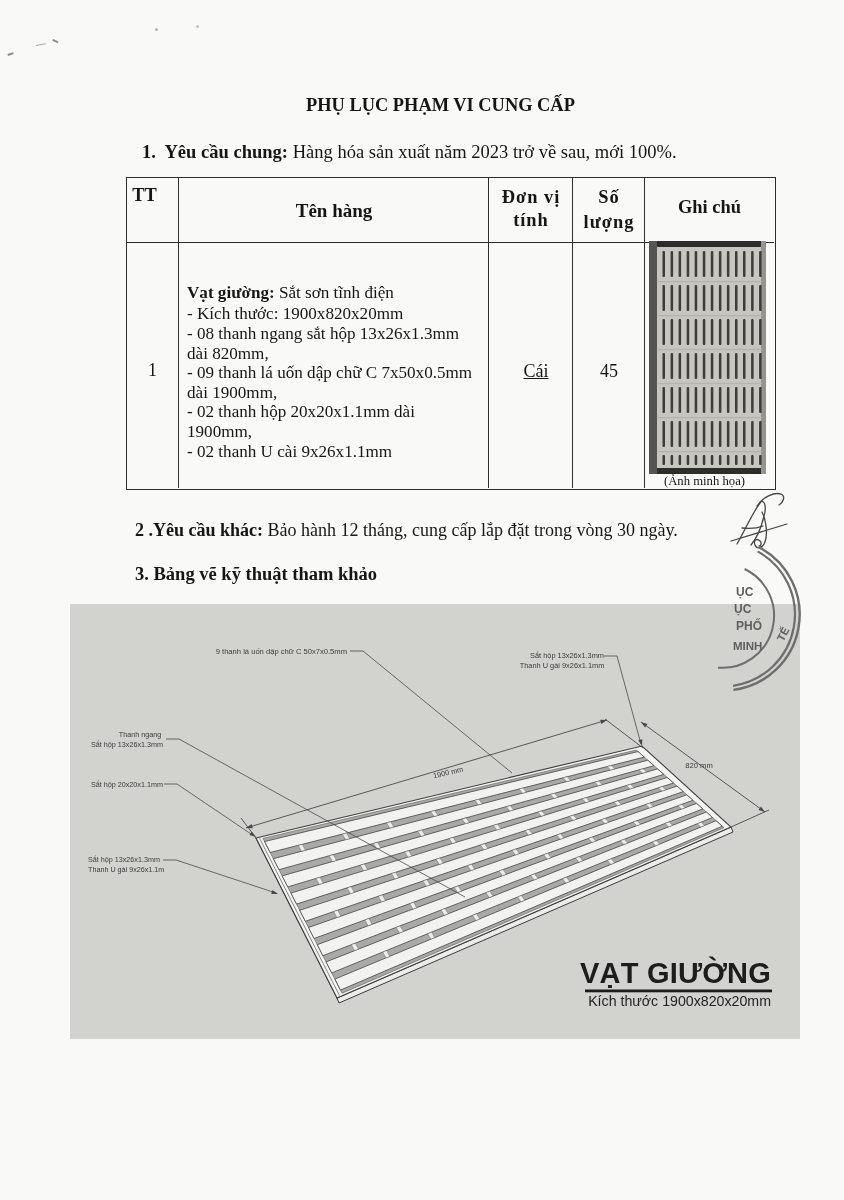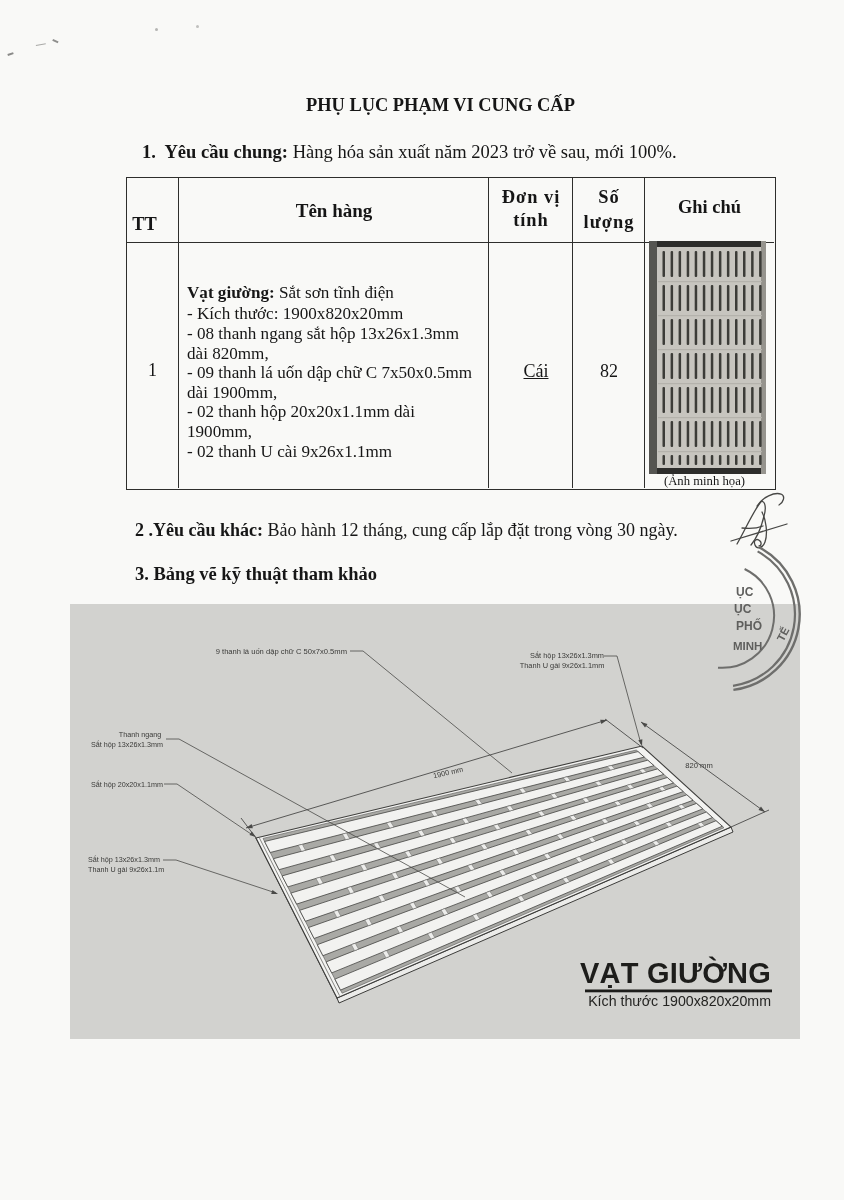--- a/index.html
+++ b/index.html
@@ -28,21 +28,21 @@
 <div class="abs" style="left:178px;top:177px;width:1px;height:311px;border-left:1.3px solid #2e2e2c;"></div>
 
 <div class="abs" style="left:488px;top:177px;width:1px;height:311px;border-left:1.3px solid #2e2e2c;"></div>
 
 <div class="abs" style="left:572px;top:177px;width:1px;height:311px;border-left:1.3px solid #2e2e2c;"></div>
 
 <div class="abs" style="left:644px;top:177px;width:1px;height:311px;border-left:1.3px solid #2e2e2c;"></div>
 
 <div class="abs" style="left:126px;top:242px;width:648px;height:1px;border-top:1.3px solid #2e2e2c;"></div>
 
-<div class="abs" style="left:126px;top:213px;width:37px;text-align:center;font-size:18.4px;line-height:22px;font-weight:bold;">TT</div>
+<div class="abs" style="left:126px;top:184px;width:37px;text-align:center;font-size:18.4px;line-height:22px;font-weight:bold;">TT</div>
 
 <div class="abs" style="left:179px;top:199.6px;width:310px;text-align:center;font-size:19px;line-height:22px;font-weight:bold;">Tên hàng</div>
 
 <div class="abs" style="left:489px;top:186.3px;width:84px;text-align:center;font-size:18.4px;letter-spacing:1px;font-weight:bold;line-height:23px;">Đơn vị<br>tính</div>
 
 <div class="abs" style="left:573px;top:185px;width:72px;text-align:center;font-size:18.4px;letter-spacing:1px;font-weight:bold;line-height:25px;">Số<br>lượng</div>
 
 <div class="abs" style="left:645px;top:196.4px;width:129px;text-align:center;font-size:18.4px;line-height:22px;font-weight:bold;">Ghi chú</div>
 
 <div class="abs" style="left:126px;top:358.6px;width:53px;text-align:center;font-size:18px;line-height:22px;">1</div>
@@ -51,21 +51,21 @@
   <div style="margin-bottom:2px;"><b>Vạt giường:</b> Sắt sơn tĩnh điện</div>
   <div>- Kích thước: 1900x820x20mm</div>
   <div>- 08 thanh ngang sắt hộp 13x26x1.3mm dài 820mm,</div>
   <div>- 09 thanh lá uốn dập chữ C 7x50x0.5mm dài 1900mm,</div>
   <div>- 02 thanh hộp 20x20x1.1mm dài 1900mm,</div>
   <div>- 02 thanh U cài 9x26x1.1mm</div>
 </div>
 
 <div class="abs" style="left:494px;top:359.7px;width:84px;text-align:center;font-size:18px;line-height:22px;text-decoration:underline;">Cái</div>
 
-<div class="abs" style="left:573px;top:359.7px;width:72px;text-align:center;font-size:18px;line-height:22px;">82</div>
+<div class="abs" style="left:573px;top:359.7px;width:72px;text-align:center;font-size:18px;line-height:22px;">45</div>
 
 <svg class="abs" style="left:649px;top:241px;" width="117" height="233" viewBox="0 0 117 233">
   <rect x="0" y="0" width="117" height="233" fill="#c7c5bf"></rect>
   <rect x="0" y="0" width="117" height="6" fill="#2d2d2b"></rect>
   <rect x="0" y="227" width="117" height="6" fill="#2d2d2b"></rect>
   <rect x="0" y="0" width="8" height="233" fill="#555551"></rect>
   <rect x="112" y="0" width="5" height="233" fill="#96948e"></rect>
   <g fill="#3c3c38">
       <rect x="13.5" y="10" width="2.5" height="26" rx="1"></rect>
       <rect x="21.6" y="10" width="2.5" height="26" rx="1"></rect>

